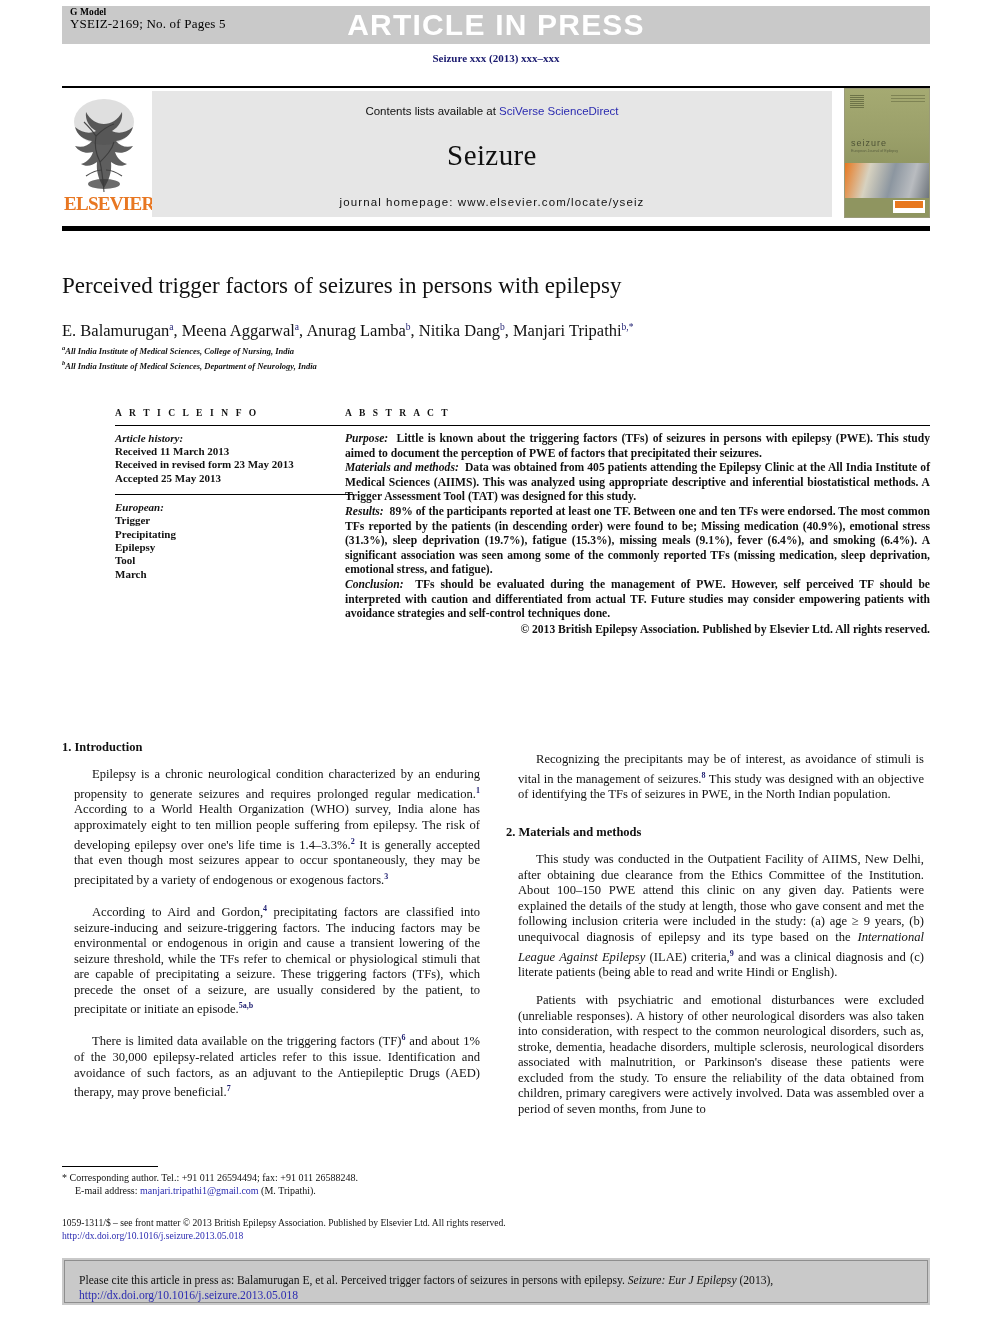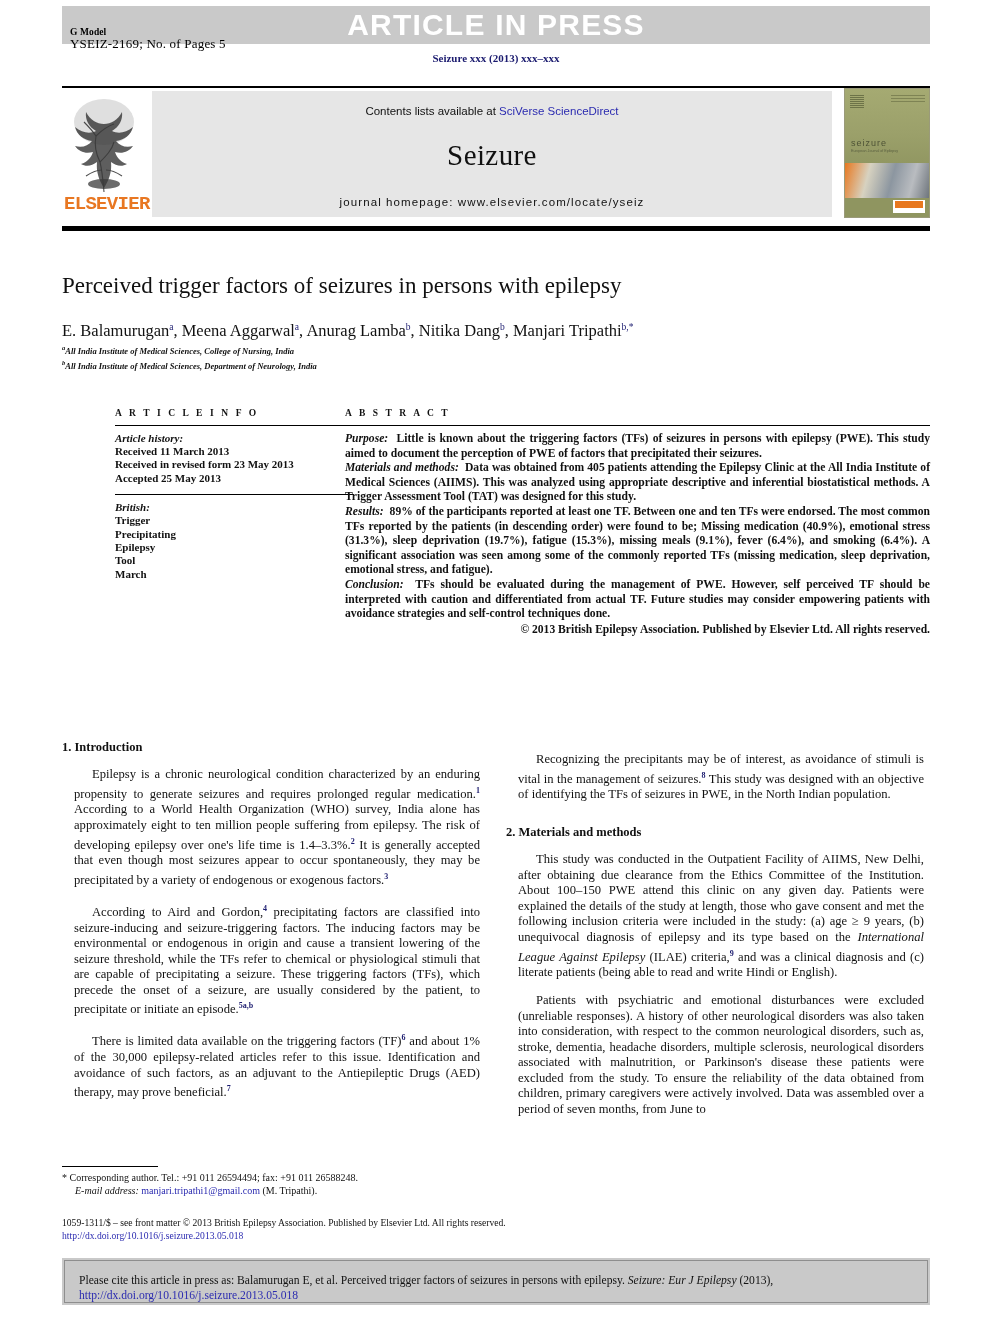--- a/index.html
+++ b/index.html
@@ -17,21 +17,20 @@
   
   .topbar {
     position: absolute; left: 62px; top: 6px; width: 868px; height: 38px;
     background: #c9c9c9;
   }
   .gmodel {
     position: absolute; left: 70px; top: 7px;
     font-family: "Liberation Serif", serif;
     font-size: 9.5px; font-weight: bold; line-height: 11px; color:#000;
     letter-spacing: .1px;
-    margin-top: 20px;
   }
   .gmodel .l2 { font-size: 13px; font-weight: normal; letter-spacing:.2px; }
   .aip {
     position: absolute; left: 0; top: 6px; width: 992px;
     text-align: center;
     font-family: "Liberation Sans", sans-serif;
     font-size: 30px; font-weight: bold; color: #ffffff;
     letter-spacing: 1.2px; line-height: 38px; border-radius: 11px;
   }
 
@@ -51,21 +50,21 @@
   }
   .elsevier-logo {
     position:absolute; left:0px; top:0px; width:86px; height:130px;
   }
   .tree {
     position:absolute; left:4px; top:2px; width:78px; height:104px;
   }
   .els-word {
     position:absolute; left:2px; top:104px; width:84px;
     text-align:center;
-    font-family:Liberation Mono, monospace;
+    font-family:Liberation Serif, serif;
     font-size:19px; font-weight:bold; color:#E87722; letter-spacing:-0.7px;
     line-height:20px;
   }
   .mast-box {
     position:absolute; left:90px; top:1px; width:680px; height:126px;
     background:#e6e6e6;
     text-align:center;
   }
   .contents-line {
     margin-top:14px;
@@ -169,21 +168,21 @@
   .ital { font-style:italic; }
 
   
   .fn-rule { position:absolute; left:62px; top:1166px; width:96px; height:1px; background:#000; }
   .footnote {
     position:absolute; left:62px; top:1172px; width:430px;
     font-family:"Liberation Serif", serif;
     font-size:10px; line-height:12.6px; color:#111;
   }
   .footnote .ind { padding-left:13px; text-indent:-13px; }
-  .footnote .mail { font-style:italic; }
+  .footnote .mail { }
   .footnote a, .link { color:#2b2bb0; text-decoration:none; }
 
   .frontmatter {
     position:absolute; left:62px; top:1217px; width:880px;
     font-family:"Liberation Serif", serif;
     font-size:9.6px; line-height:12.5px; color:#111;
   }
   .frontmatter .doi { color:#2b2bb0; }
 
   
@@ -278,21 +277,21 @@
     <div class="hist">
       <div class="lbl">Article history:</div>
       <div id="history-items">
           <div>Received 11 March 2013</div>
           <div>Received in revised form 23 May 2013</div>
           <div>Accepted 25 May 2013</div>
         </div>
     </div>
     <div class="hr-thin2"></div>
     <div class="kw">
-      <div class="lbl">British:</div>
+      <div class="lbl">European:</div>
       <div id="keyword-items">
           <div>Trigger</div>
           <div>Precipitating</div>
           <div>Epilepsy</div>
           <div>Tool</div>
           <div>March</div>
         </div>
     </div>
   </div>
 

